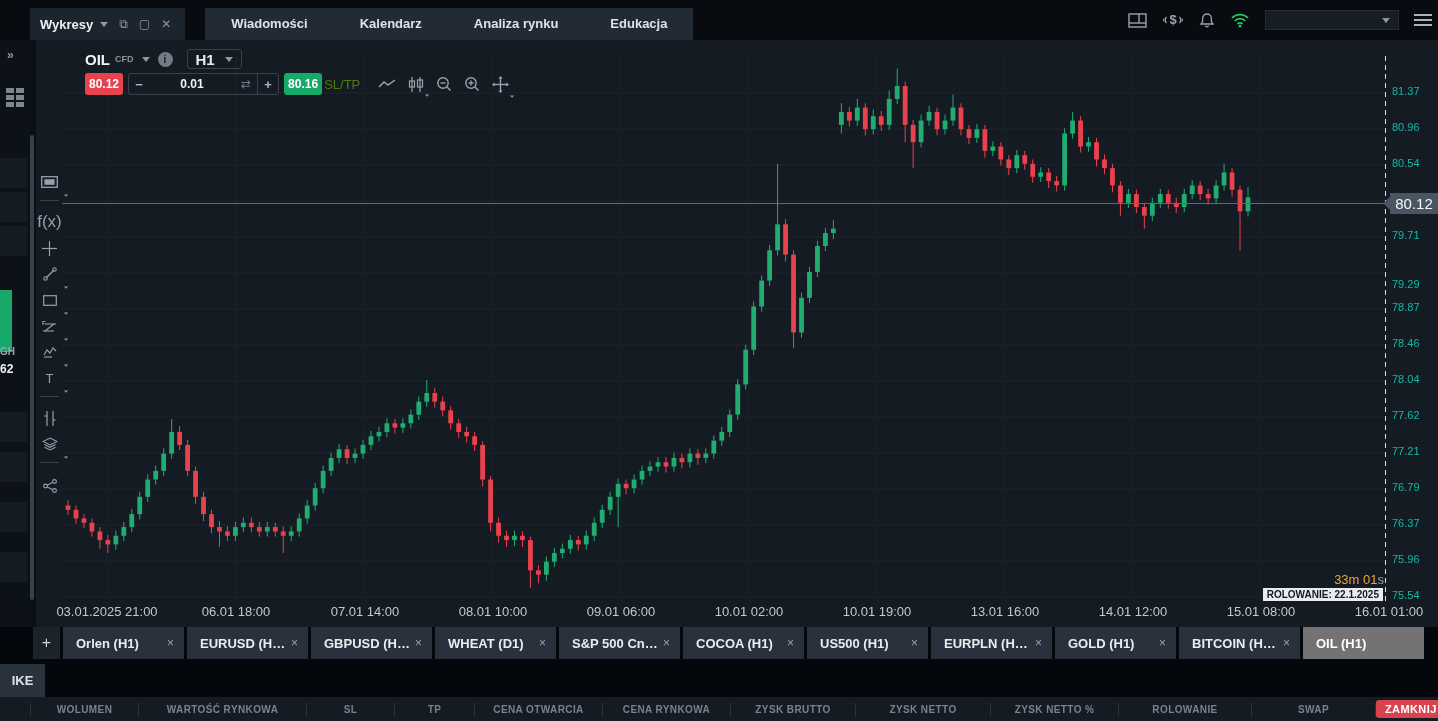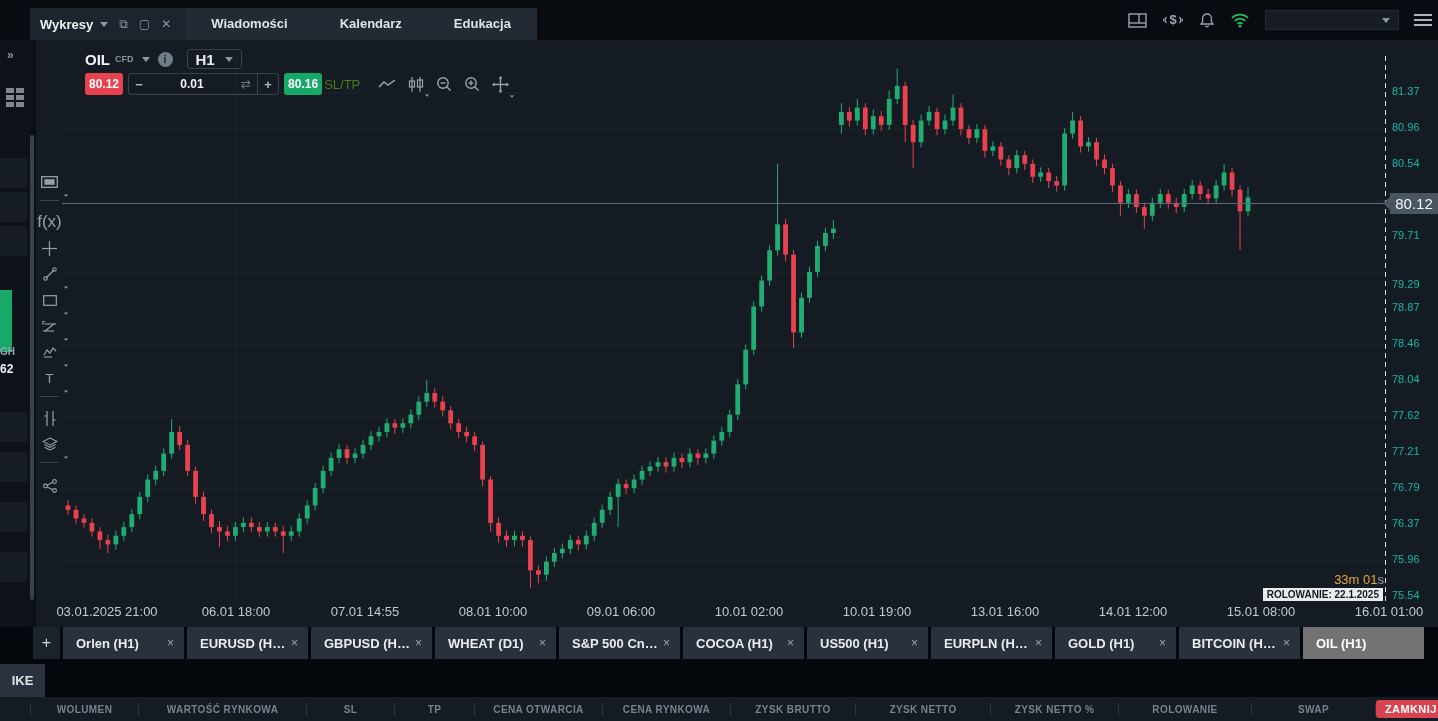--- a/index.html
+++ b/index.html
@@ -1,21 +1,21 @@
 <!DOCTYPE html>
 <html style="--c-buy: #16a969; --c-sell: #e8424e; --c-up: #21ad72; --c-down: #e8424e; --c-wifi: #25c35f; --c-countdown: #eaa43c; --c-close_button: #d9434f;"><head>
 <meta charset="utf-8">
 <style>
   html,body{margin:0;padding:0;background:#04070b;}
   *{box-sizing:border-box;font-family:"Liberation Sans","DejaVu Sans",sans-serif;}
   .app{position:relative;width:1438px;height:721px;overflow:hidden;background:#0b1016;}
 
   
   .topbar{position:absolute;left:0;top:0;width:1438px;height:40px;background:#080c10;z-index:6;}
-  .top-left{position:absolute;left:30px;top:8px;height:32px;display:flex;align-items:stretch;}
+  .top-left{position:absolute;left:30px;top:8px;height:32px;display:flex;align-items:stretch;gap:20px;}
   .wykresy-block{display:flex;align-items:center;gap:7px;padding:0 14px 0 10px;background:#1c242d;}
   .wykresy-title{color:#eef1f4;font-size:13px;font-weight:bold;}
   .caret{width:0;height:0;border-left:4px solid transparent;border-right:4px solid transparent;border-top:5px solid #8d97a2;display:inline-block;}
   .win-ico{color:#8d97a2;font-size:12px;line-height:1;margin-left:4px;cursor:pointer;}
   .top-tabs{display:flex;background:#222b34;}
   .top-tab{padding:0 26px;line-height:32px;font-size:13px;font-weight:bold;color:#dde3e9;cursor:pointer;white-space:nowrap;}
   .top-right{position:absolute;right:6px;top:0;height:40px;display:flex;align-items:center;gap:15px;}
   .tr-ico{color:#99a3ae;display:flex;align-items:center;}
   .top-dd{width:134px;height:20px;background:#161d25;border:1px solid #242d37;display:flex;align-items:center;justify-content:flex-end;padding:0 8px;cursor:pointer;}
   .burger{display:flex;flex-direction:column;gap:3px;cursor:pointer;}
@@ -104,20 +104,21 @@
       <div class="wykresy-block">
         <span class="wykresy-title">Wykresy</span>
         <span class="caret"></span>
         <span class="win-ico">⧉</span>
         <span class="win-ico">▢</span>
         <span class="win-ico">✕</span>
       </div>
       <nav class="top-tabs">
           <div class="top-tab">Wiadomości</div>
           <div class="top-tab">Kalendarz</div>
+          <div class="top-tab">Analiza rynku</div>
           <div class="top-tab">Edukacja</div>
         </nav>
     </div>
     <div class="top-right">
       <span class="tr-ico">
         <svg width="19" height="15" viewBox="0 0 19 15">
             <rect x="1" y="1" width="17" height="13" fill="none" stroke="#99a3ae" stroke-width="1.4"></rect>
             <line x1="11" y1="1" x2="11" y2="10" stroke="#99a3ae" stroke-width="1.4"></line>
             <line x1="1" y1="10" x2="18" y2="10" stroke="#99a3ae" stroke-width="1.4"></line>
           </svg>
@@ -653,21 +654,21 @@
       <div class="y-tick" style="top: 409px;">77.62</div>
       <div class="y-tick" style="top: 445px;">77.21</div>
       <div class="y-tick" style="top: 481px;">76.79</div>
       <div class="y-tick" style="top: 517px;">76.37</div>
       <div class="y-tick" style="top: 553px;">75.96</div>
       <div class="y-tick" style="top: 589px;">75.54</div>
     </div>
   <div class="time-axis">
       <div class="x-tick" style="left: 107px;">03.01.2025 21:00</div>
       <div class="x-tick" style="left: 236px;">06.01 18:00</div>
-      <div class="x-tick" style="left: 365px;">07.01 14:55</div>
+      <div class="x-tick" style="left: 365px;">07.01 14:00</div>
       <div class="x-tick" style="left: 493px;">08.01 10:00</div>
       <div class="x-tick" style="left: 621px;">09.01 06:00</div>
       <div class="x-tick" style="left: 749px;">10.01 02:00</div>
       <div class="x-tick" style="left: 877px;">10.01 19:00</div>
       <div class="x-tick" style="left: 1005px;">13.01 16:00</div>
       <div class="x-tick" style="left: 1133px;">14.01 12:00</div>
       <div class="x-tick" style="left: 1261px;">15.01 08:00</div>
       <div class="x-tick" style="left: 1389px;">16.01 01:00</div>
     </div>
   <div class="price-tag">80.12</div>

